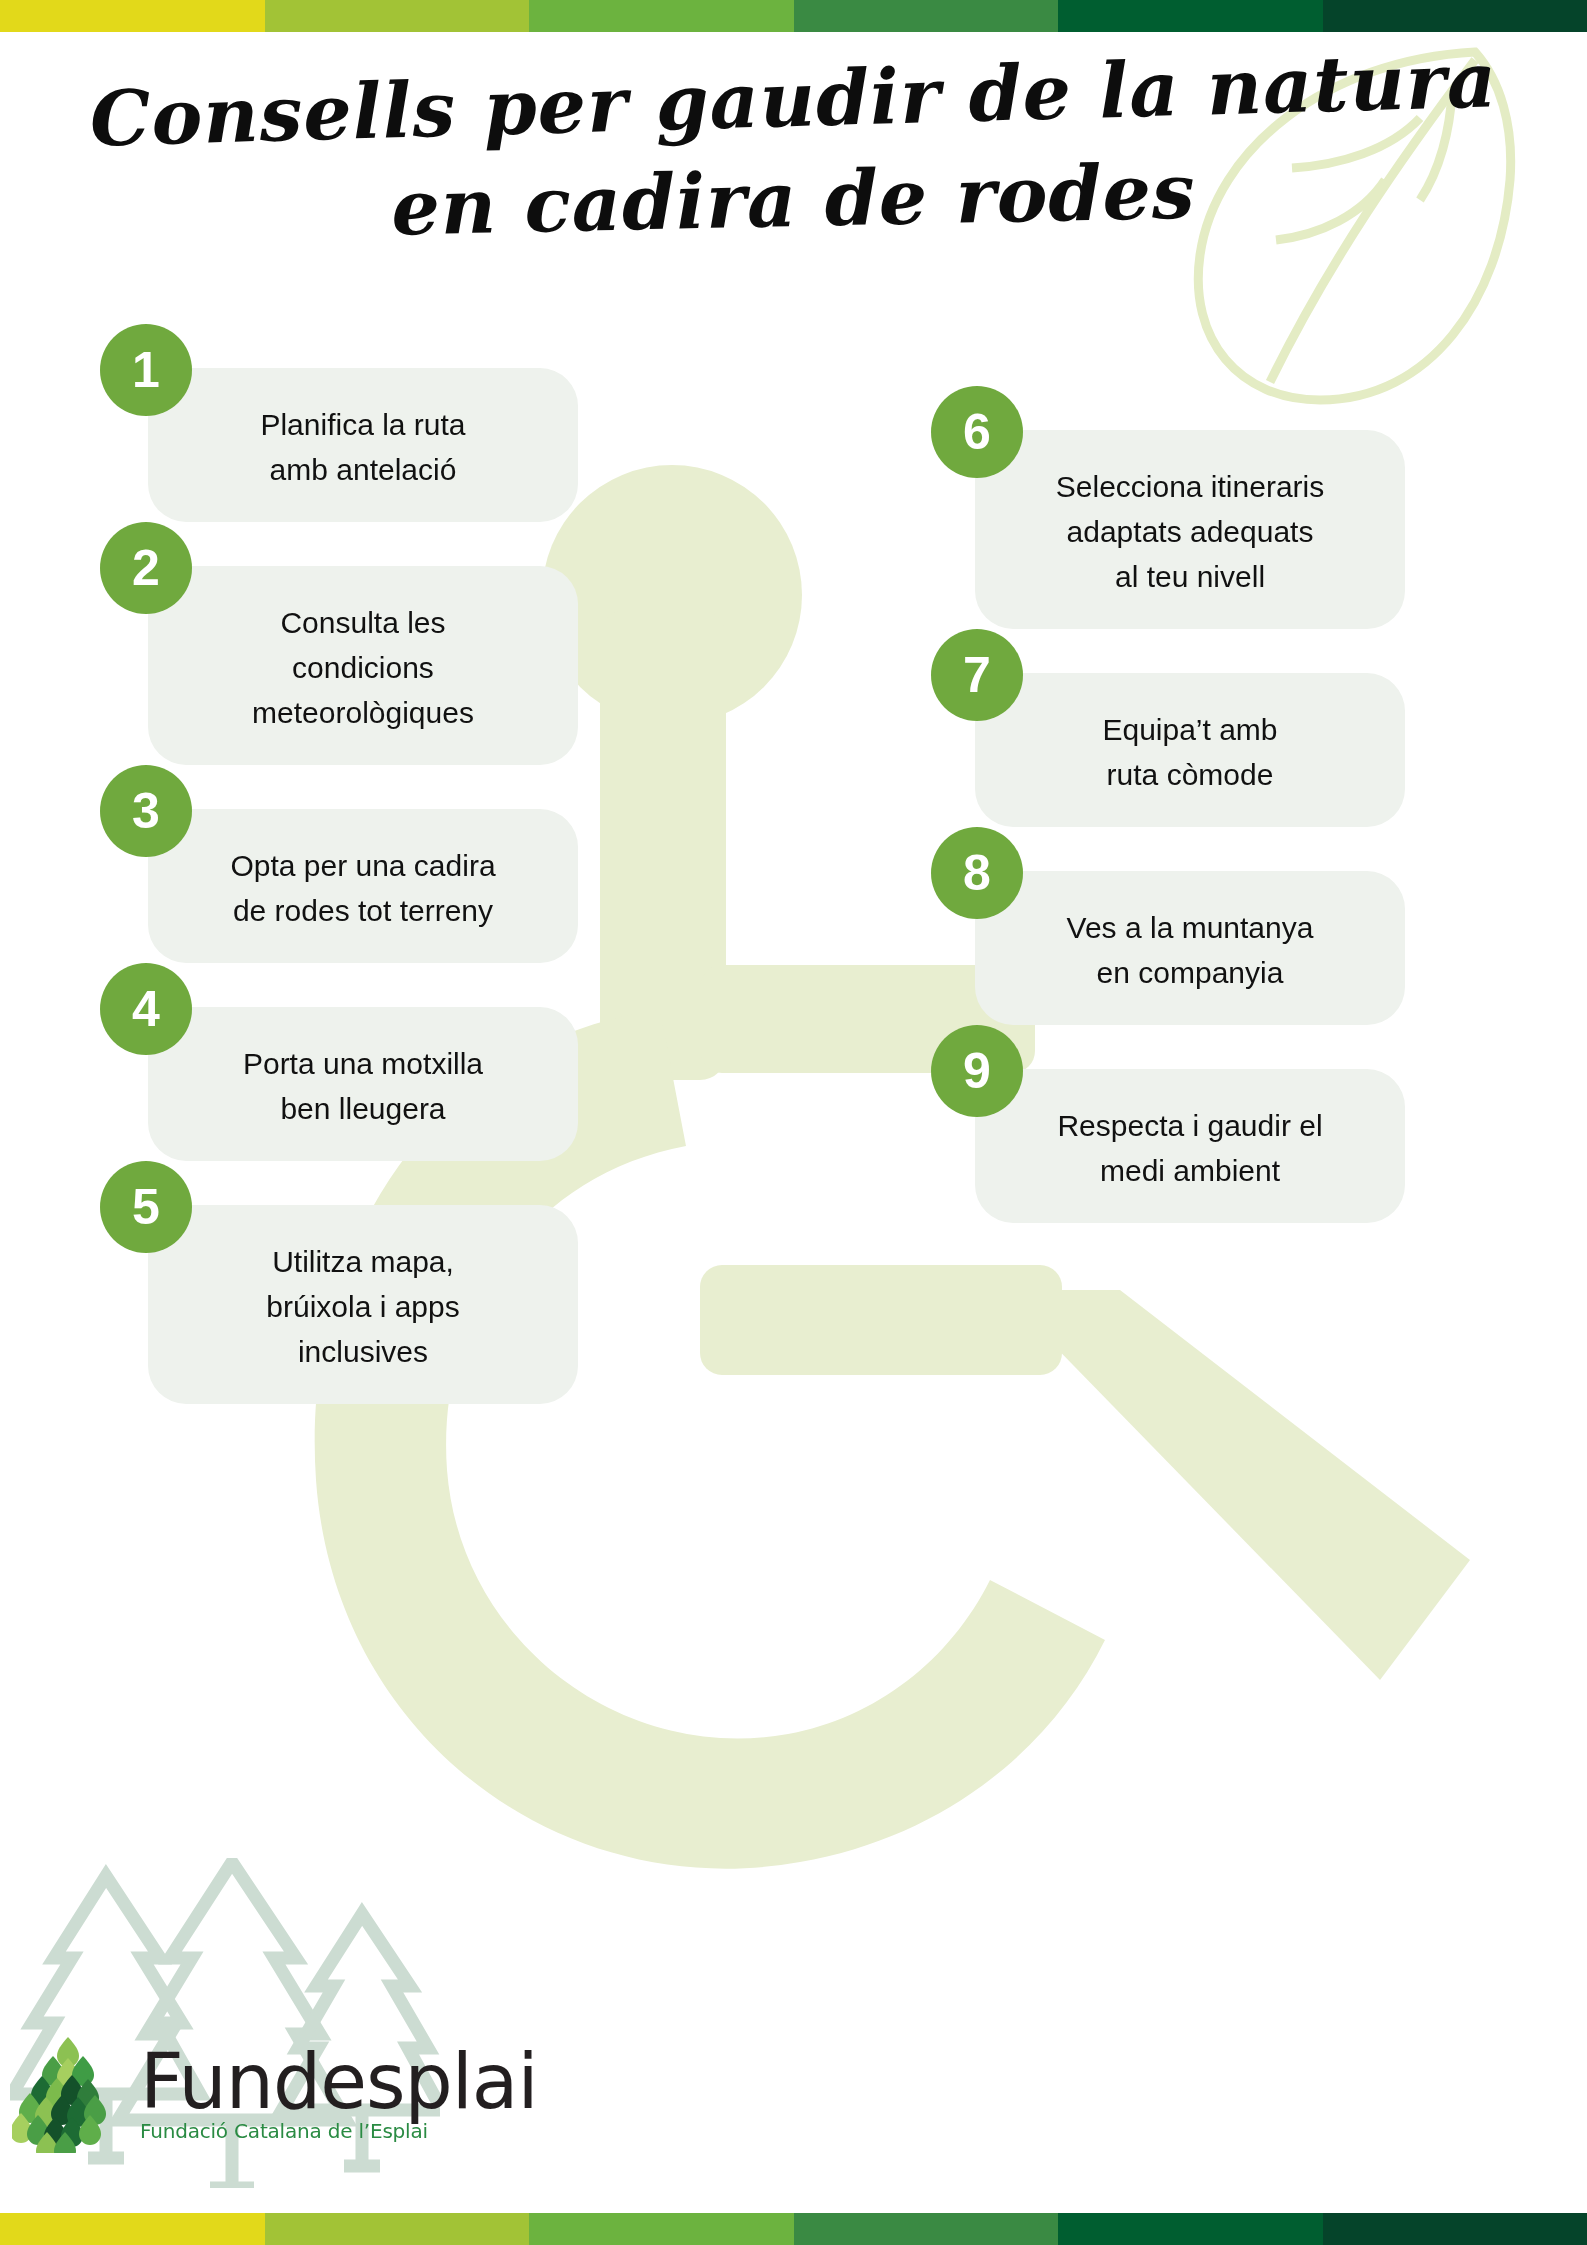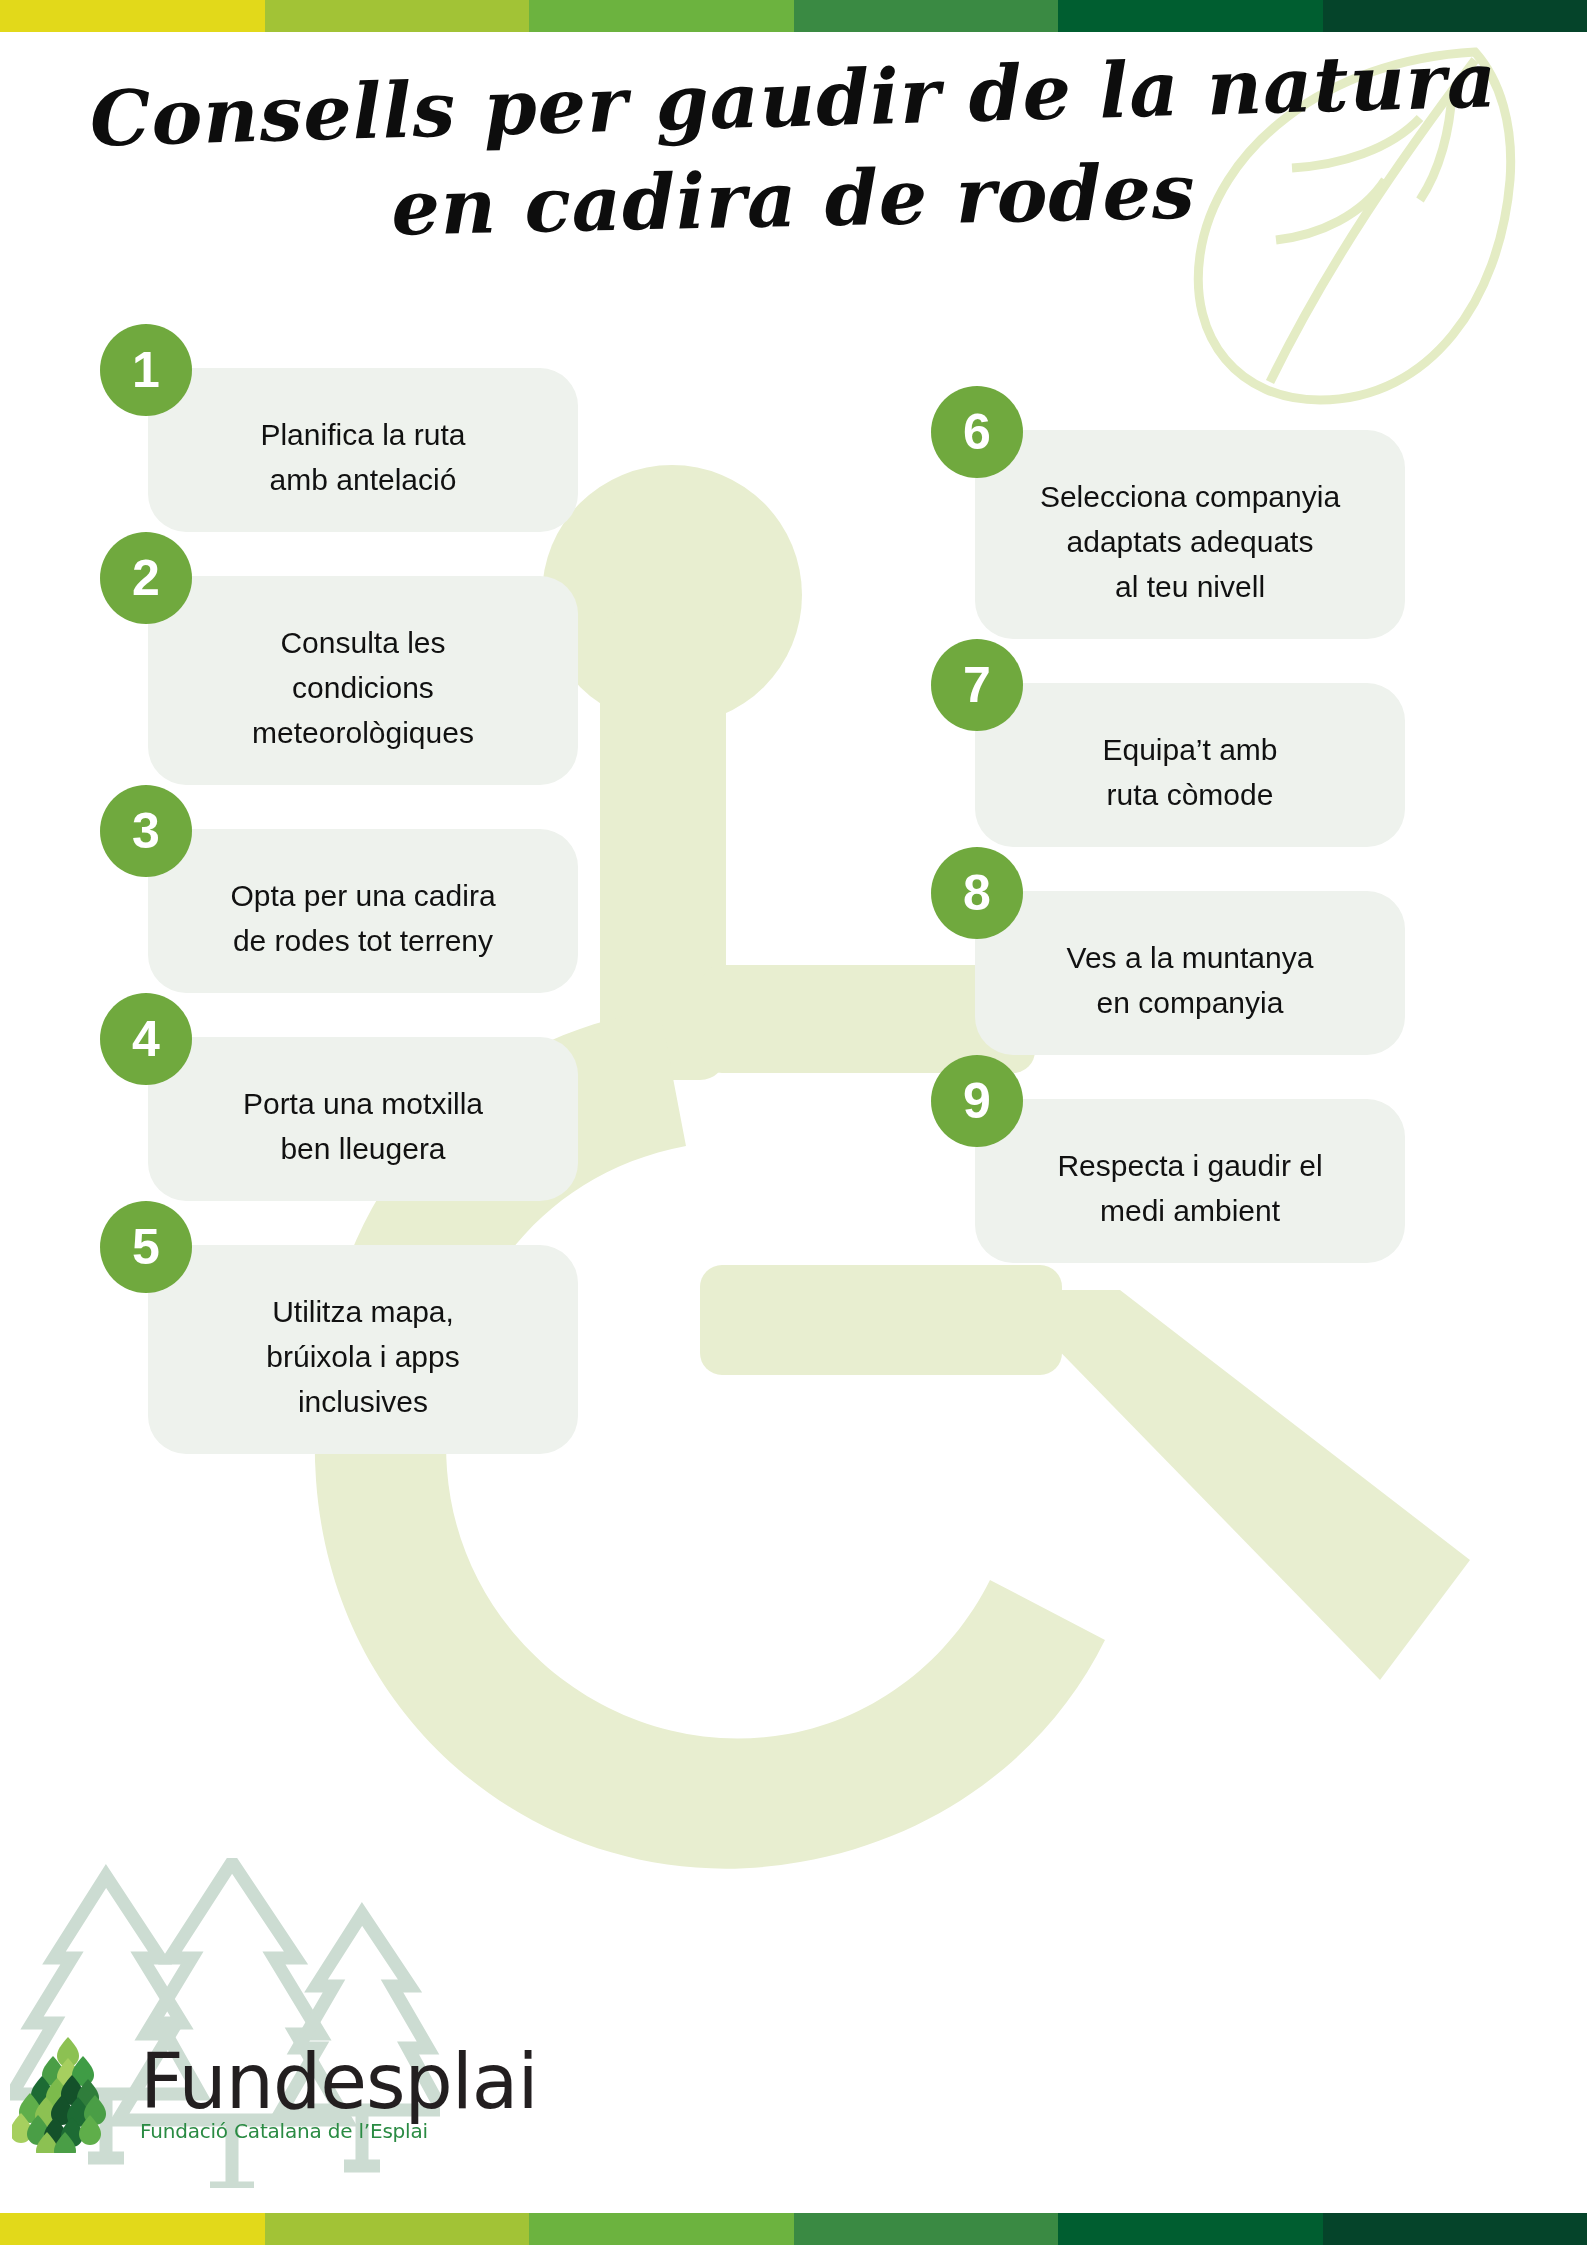--- a/index.html
+++ b/index.html
@@ -84,21 +84,21 @@
   .col.right { left: 975px;  top: 62px; }
 
   .tip {
     position: relative;
     margin-bottom: 44px;
   }
   .tip-card {
     background: #eef2ed;
     border-radius: 38px;
     min-height: 150px;
-    padding: 44px 26px 30px 26px;
+    padding: 34px 26px 30px 26px;
     box-sizing: border-box;
     display: flex;
     align-items: center;
     justify-content: center;
   }
   .tip-text {
     font-size: 30px;
     line-height: 45px;
     color: #111111;
     text-align: center;
@@ -274,21 +274,21 @@
         </div>
       </div>
 
     </div>
 
     <div class="col right">
 
       <div class="tip">
         <div class="tip-badge">6</div>
         <div class="tip-card">
-          <div class="tip-text">Selecciona companyia
+          <div class="tip-text">Selecciona itineraris
 adaptats adequats
 al teu nivell</div>
         </div>
       </div>
 
       <div class="tip">
         <div class="tip-badge">7</div>
         <div class="tip-card">
           <div class="tip-text">Equipa’t amb
 ruta còmode</div>

